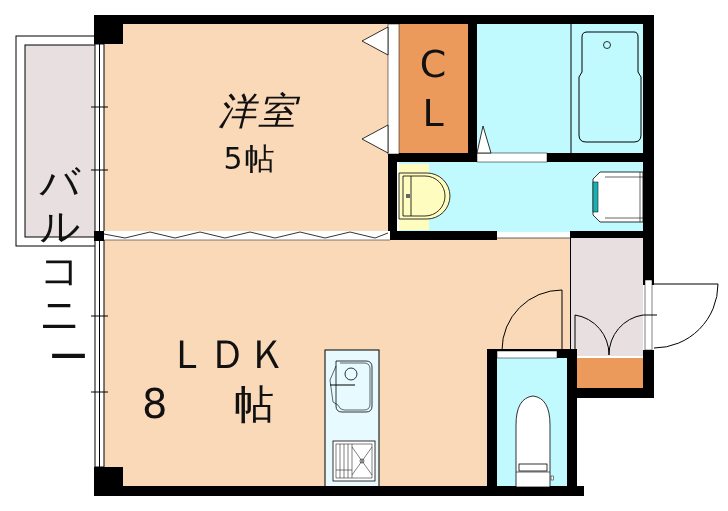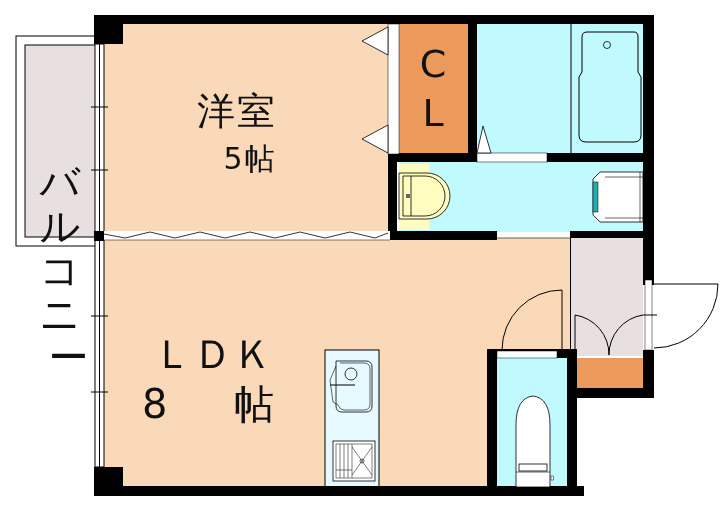--- a/index.html
+++ b/index.html
@@ -144,27 +144,27 @@
   <line x1="352" y1="447" x2="372" y2="475" stroke="#000" stroke-width="0.5"></line>
   <line x1="372" y1="447" x2="352" y2="475" stroke="#000" stroke-width="0.5"></line>
   <circle cx="362" cy="461" r="2" fill="none" stroke="#000" stroke-width="0.6"></circle>
 
   <path d="M516 487 V425 Q516 398 533 396 Q550 398 550 425 V487 Z" fill="#fff" stroke="#000" stroke-width="0.8"></path>
   <rect x="519" y="464" width="28" height="7" fill="#fff" stroke="#000" stroke-width="0.8"></rect>
   <line x1="516" y1="472" x2="550" y2="472" stroke="#000" stroke-width="0.6"></line>
   <rect x="551" y="476" width="2.5" height="4" fill="#fff" stroke="#000" stroke-width="0.5"></rect>
 </svg>
 
-<div class="label" style="left:182px;top:92px;width:110px;font-size:38px;letter-spacing:2px;">洋室</div>
+<div class="label" style="left:203px;top:92px;width:110px;font-size:38px;letter-spacing:2px;font-style:italic;">洋室</div>
 <div class="label" style="left:195px;top:144px;width:110px;font-size:30px;letter-spacing:2px;">5帖</div>
 
 <div class="label" style="left:405px;top:45px;width:56px;font-size:38px;">C</div>
 <div class="label" style="left:405px;top:94px;width:56px;font-size:38px;">L</div>
 
-<div class="label" style="left:138px;top:334px;width:150px;font-size:40px;text-align:center;letter-spacing:0px;">ＬＤＫ</div>
+<div class="label" style="left:138px;top:334px;width:150px;font-size:40px;text-align:right;letter-spacing:0px;">ＬＤＫ</div>
 <div class="label" style="left:142px;top:384px;width:30px;font-size:40px;text-align:left;">8</div>
 <div class="label" style="left:234px;top:384px;width:50px;font-size:40px;text-align:left;">帖</div>
 
 <div class="label" style="left:35px;top:160px;width:50px;font-size:40px;line-height:44px;">
   <div>バ</div>
   <div>ル</div>
   <div>コ</div>
   <div>ニ</div>
   <div style="writing-mode:vertical-rl;margin-left:12px;">ー</div>
 </div>

